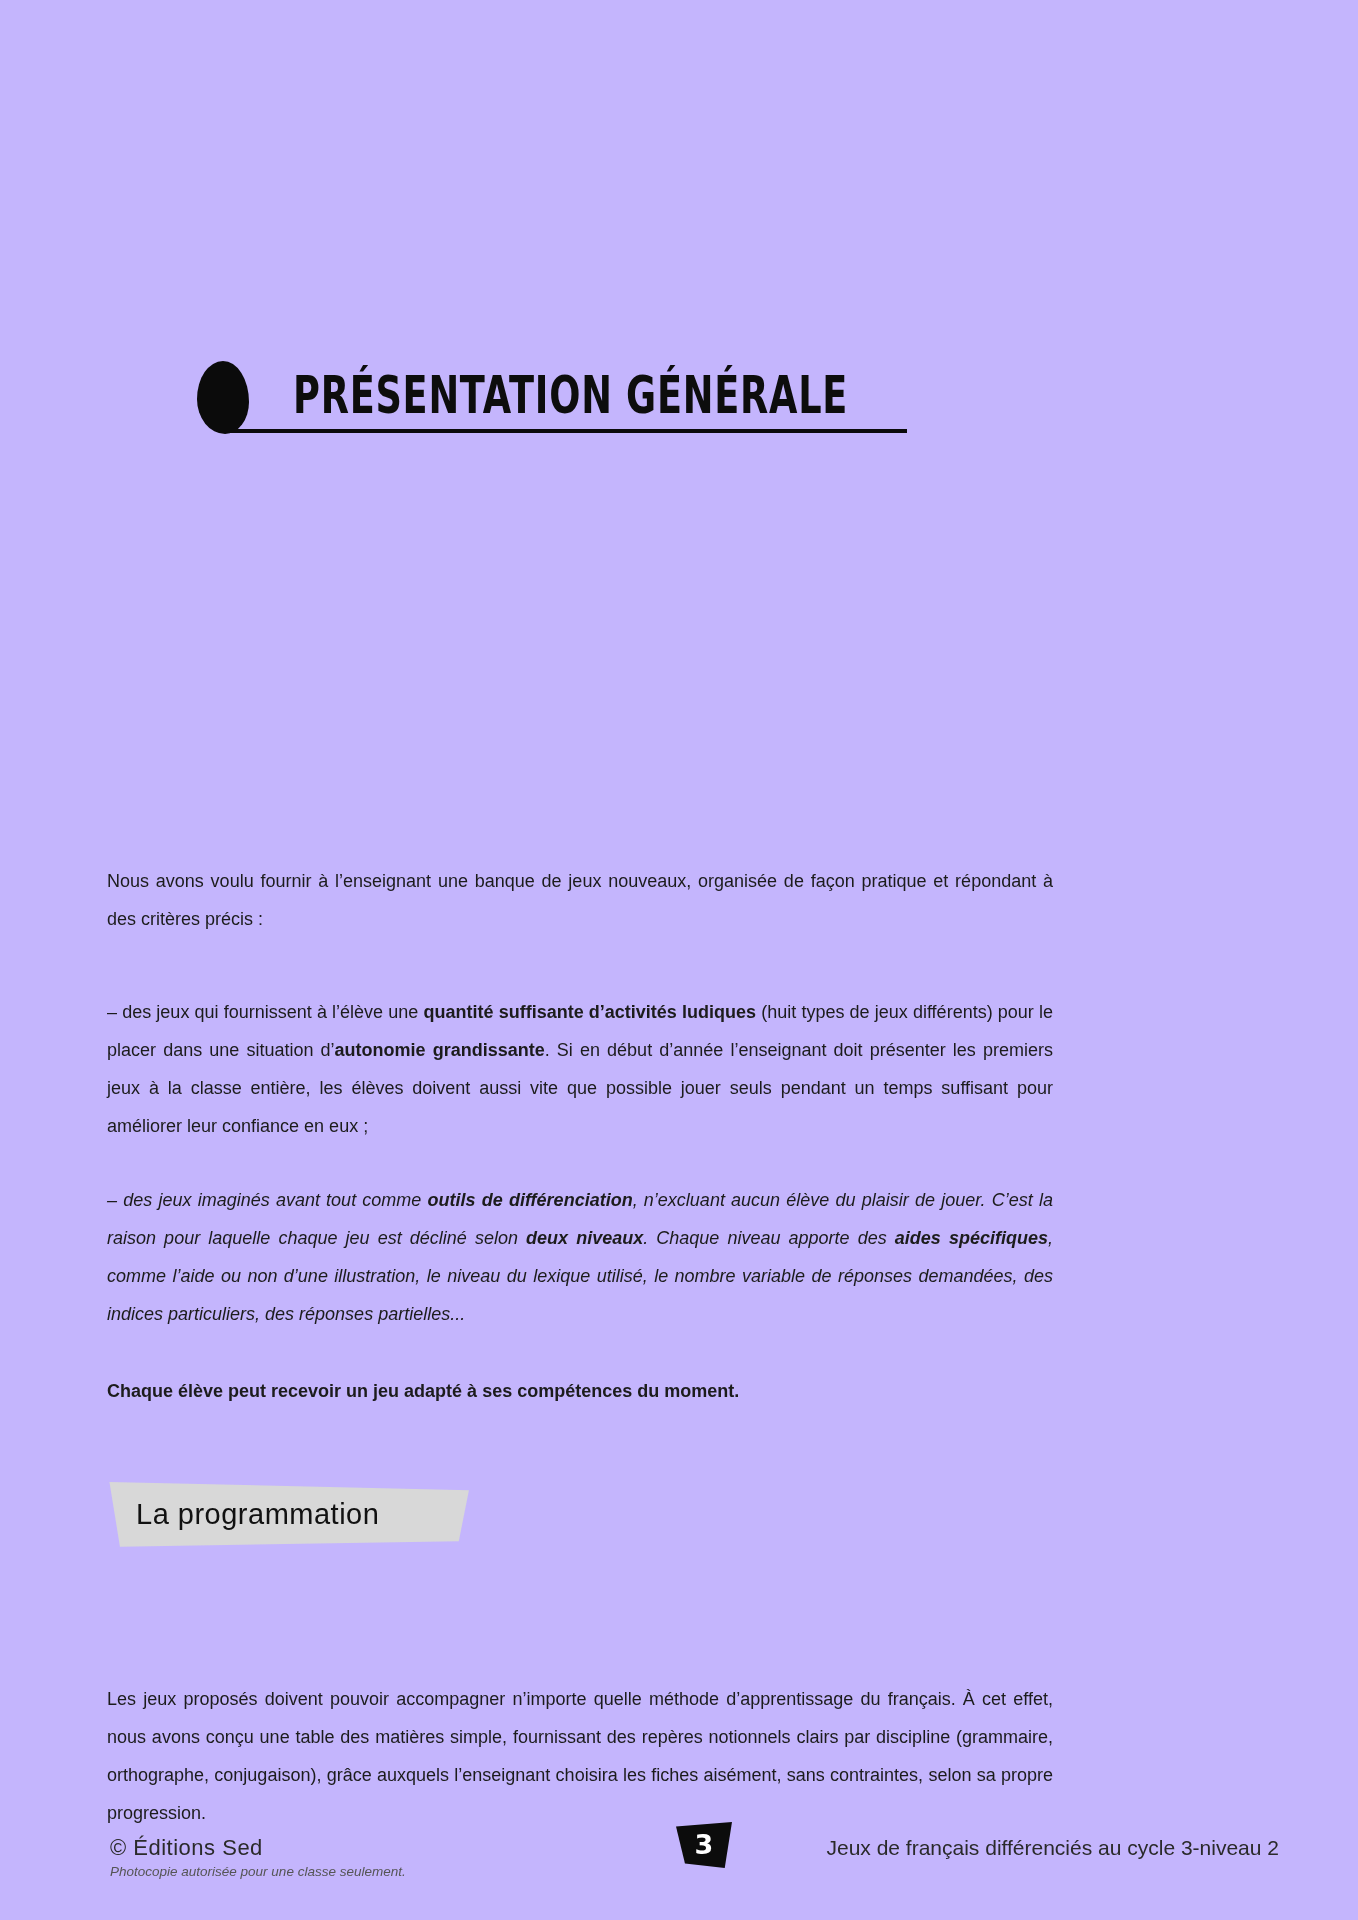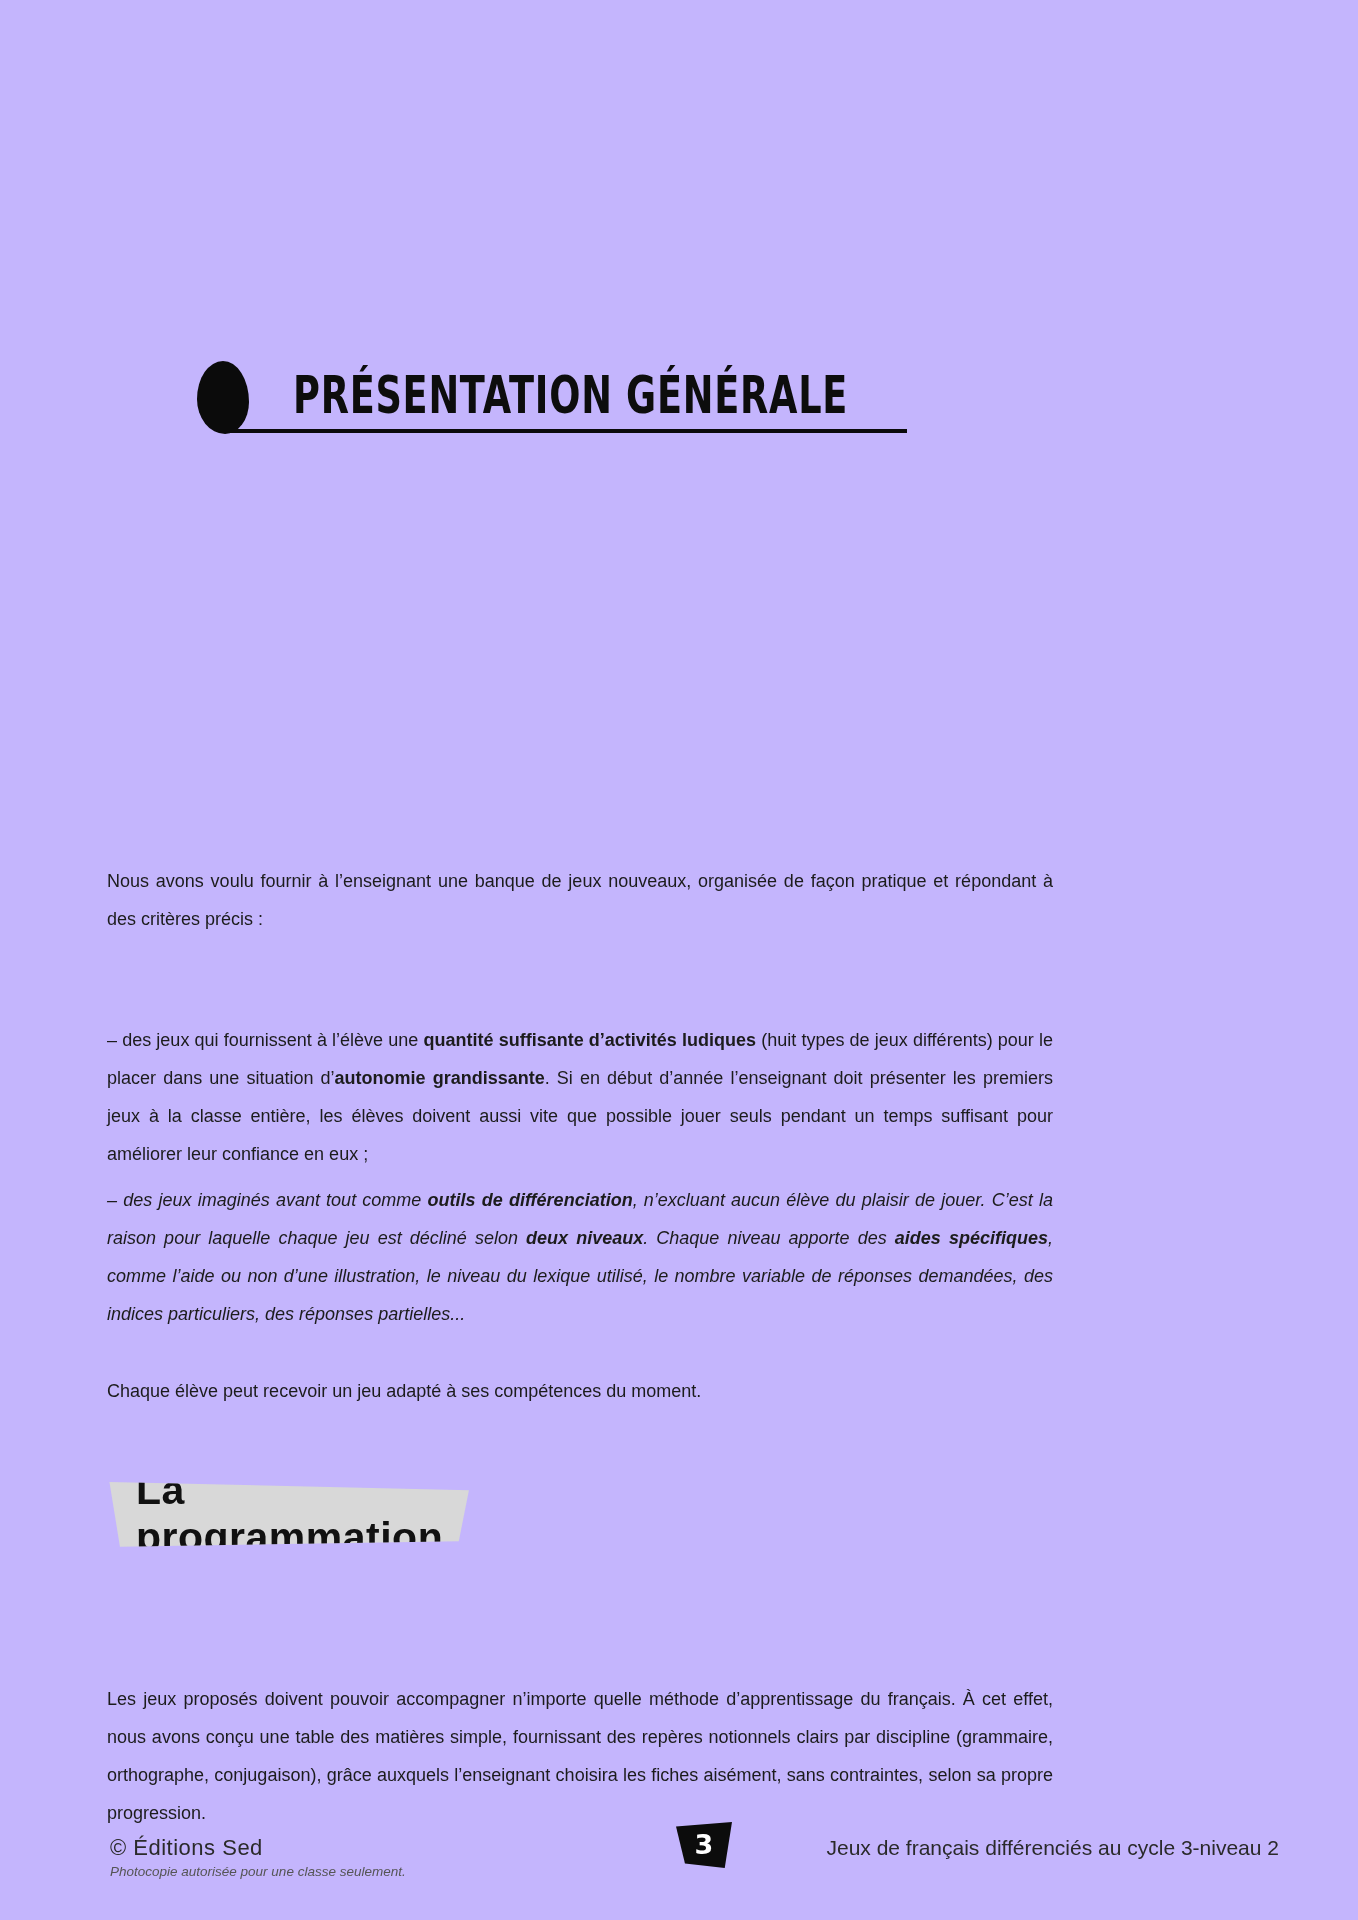--- a/index.html
+++ b/index.html
@@ -33,36 +33,36 @@
     transform:scaleX(0.72); transform-origin:left top;
   }
 
   
   .body {
     position:absolute; left:107px; width:946px; margin:0;
     font-size:18px; line-height:38px;
     text-align:justify; color:#1c1c1c;
   }
   .p1 { top:862px; }
-  .p2 { top:1021px; }
+  .p2 { top:993px; }
   .p3 { top:1181px;font-style:italic; }
-  .emphasis { top:1372px; font-weight:normal; text-align:left; }
+  .emphasis { top:1372px; font-weight:bold; text-align:left; }
   .p4 { top:1680px; }
   .body strong { font-weight:bold; }
 
   
   .section-heading {
     position:absolute; left:108px; top:1480px;
     width:362px; height:68px;
     background:#d8d8d8;
     clip-path:polygon(0.4% 3%, 99.7% 15%, 96.9% 90%, 3.3% 98%);
     display:flex; align-items:center;
   }
   .heading-text {
-    font-size:41px; font-weight:bold; color:#111111;
+    font-size:29px; font-weight:normal; color:#111111;
     padding-left:28px; letter-spacing:0.5px;
   }
 
   
   .pub {
     position:absolute; left:110px; top:1835px;
     font-size:22px; color:#2a2a2a; letter-spacing:0.5px;
   }
   .notice {
     position:absolute; left:110px; top:1864px;

